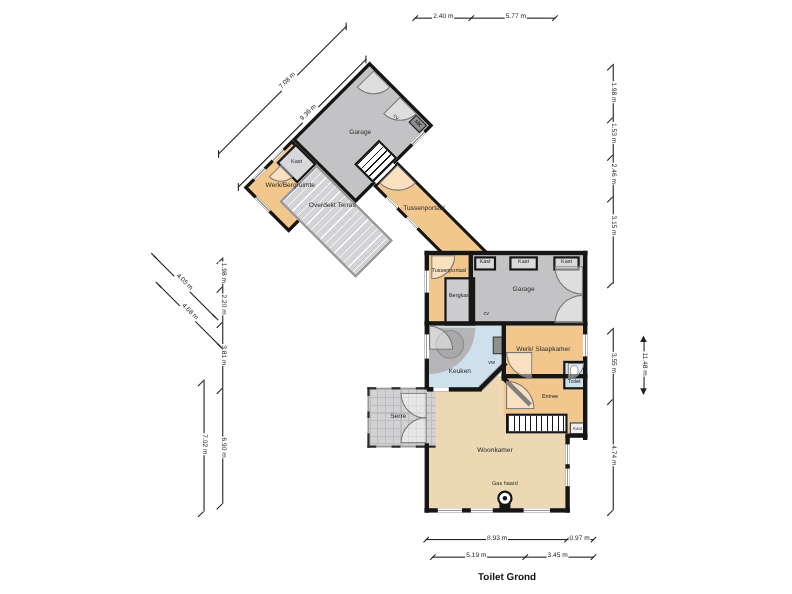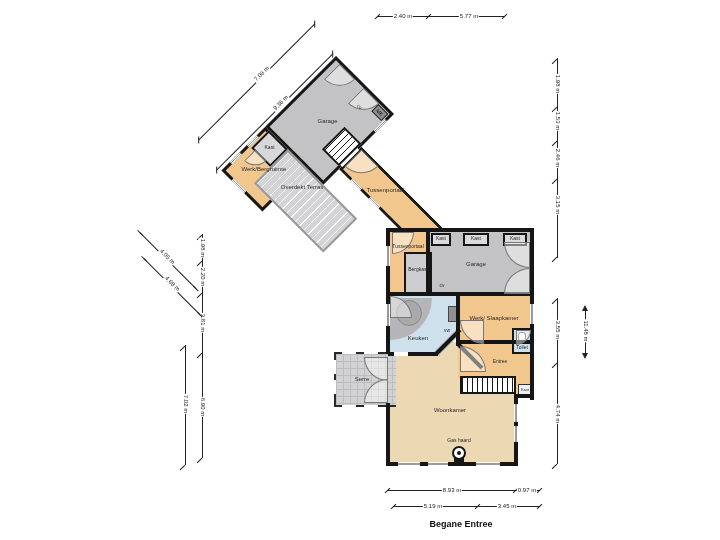--- a/index.html
+++ b/index.html
@@ -237,15 +237,15 @@
   <div class="dlbl" style="left:452px;top:490px;">8.93 m</div>
   <div class="dlbl" style="left:527px;top:490px;">0.97 m</div>
   <div class="dim" style="left:393px;top:506px;width:147px;height:1px;">
     <div class="tick" style="left:0;top:-3px;"></div>
     <div class="tick" style="left:84px;top:-3px;"></div>
     <div class="tick" style="left:146px;top:-3px;"></div>
   </div>
   <div class="dlbl" style="left:433px;top:506px;">5.19 m</div>
   <div class="dlbl" style="left:507px;top:506px;">3.45 m</div>
 
-  <div class="title" style="left:461px;top:524px;">Begane Entree</div>
+  <div class="title" style="left:461px;top:524px;">Toilet Grond</div>
 
 </div>
 
 </body></html>

